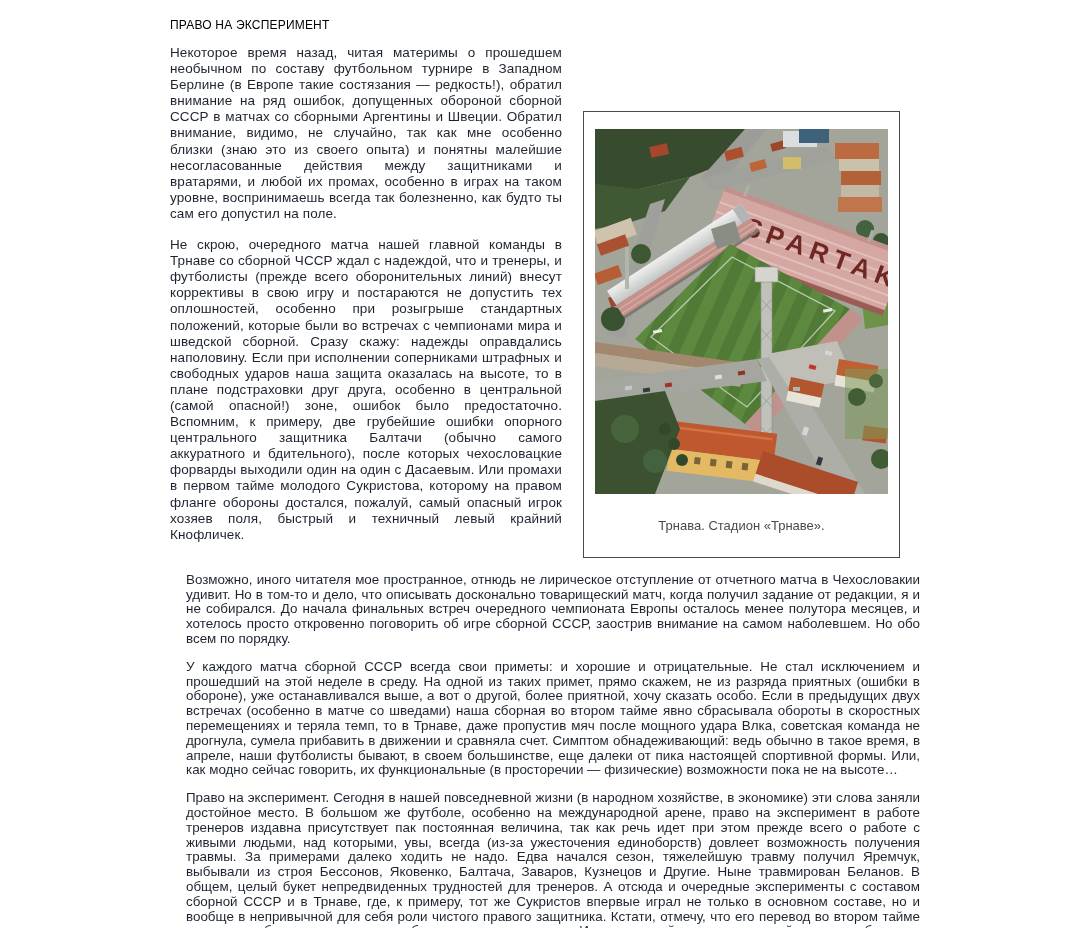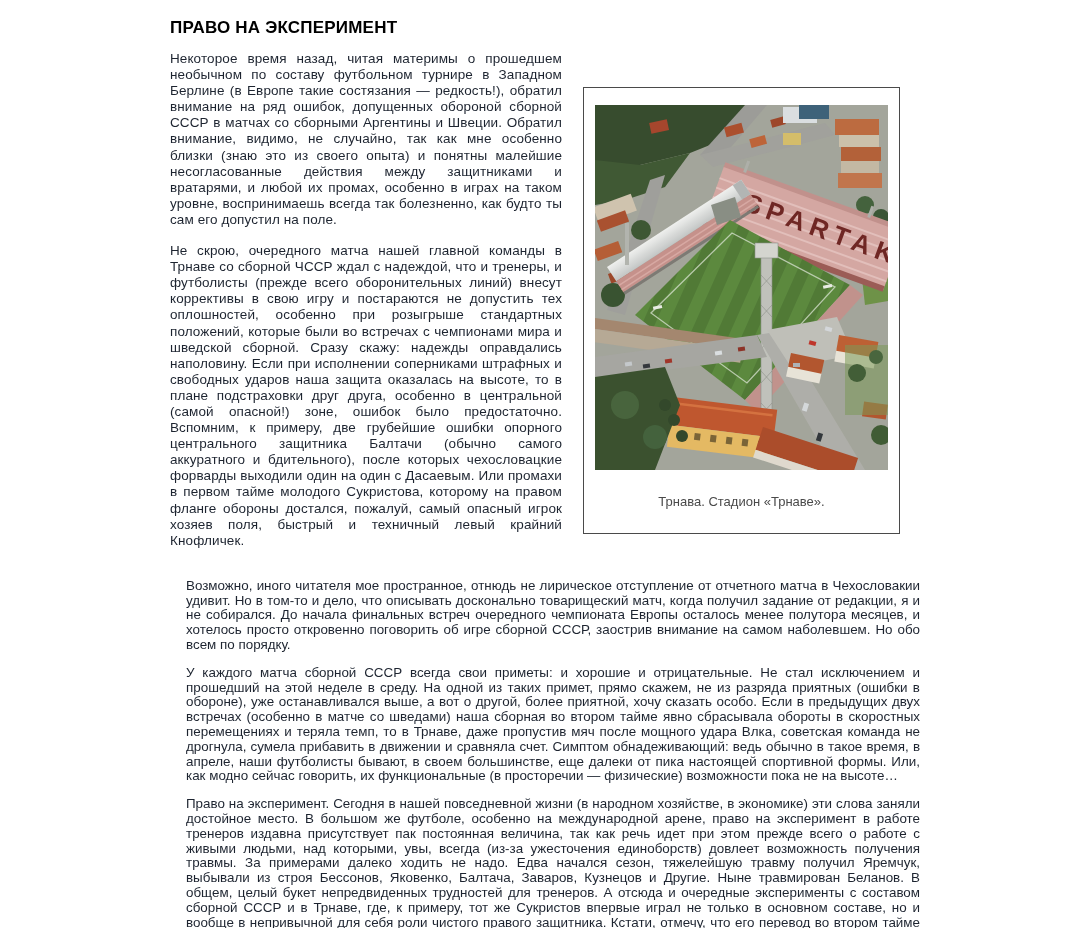--- a/index.html
+++ b/index.html
@@ -14,29 +14,29 @@
     height: 928px;
     overflow: hidden;
   }
   .content {
     position: absolute;
     left: 170px;
     top: 18px;
     width: 750px;
   }
   .page-title {
-    font-size: 17px;
-    font-weight: bold;
+    font-size: 12px;
+    font-weight: normal;
     color: #000000;
     letter-spacing: 0.2px;
     margin: 0 0 13px 0;
   }
   .top-section {
     display: flex;
-    align-items: center;
+    align-items: flex-end;
   }
   .col-text {
     width: 392px;
     text-align: justify;
     font-size: 13.5px;
     line-height: 16.1px;
     letter-spacing: 0.1px;
     color: #1d2430;
   }
   .col-text p { margin: 0 0 15px 0; }

